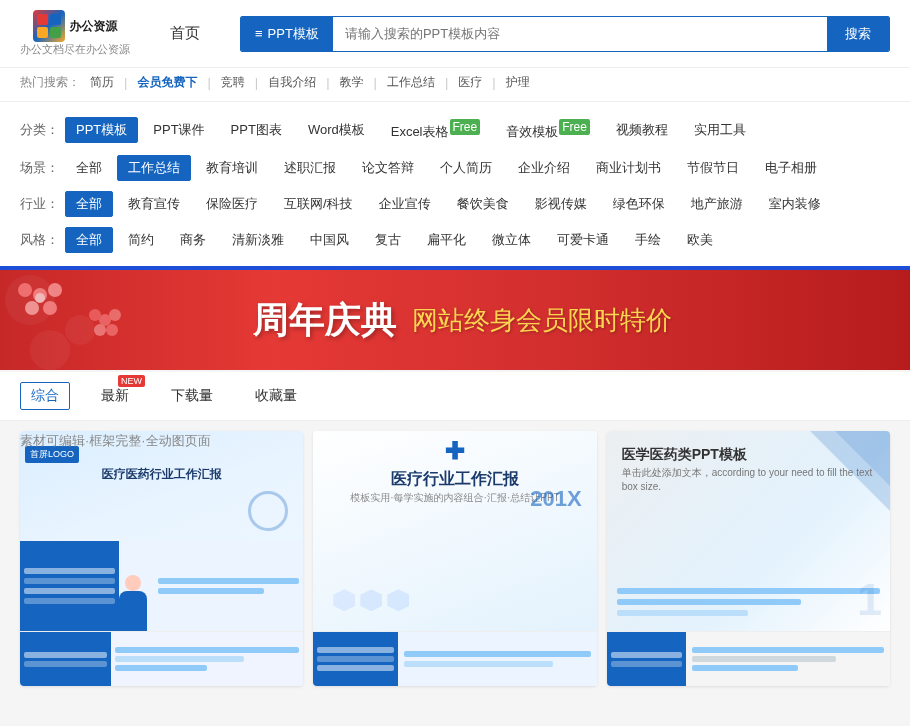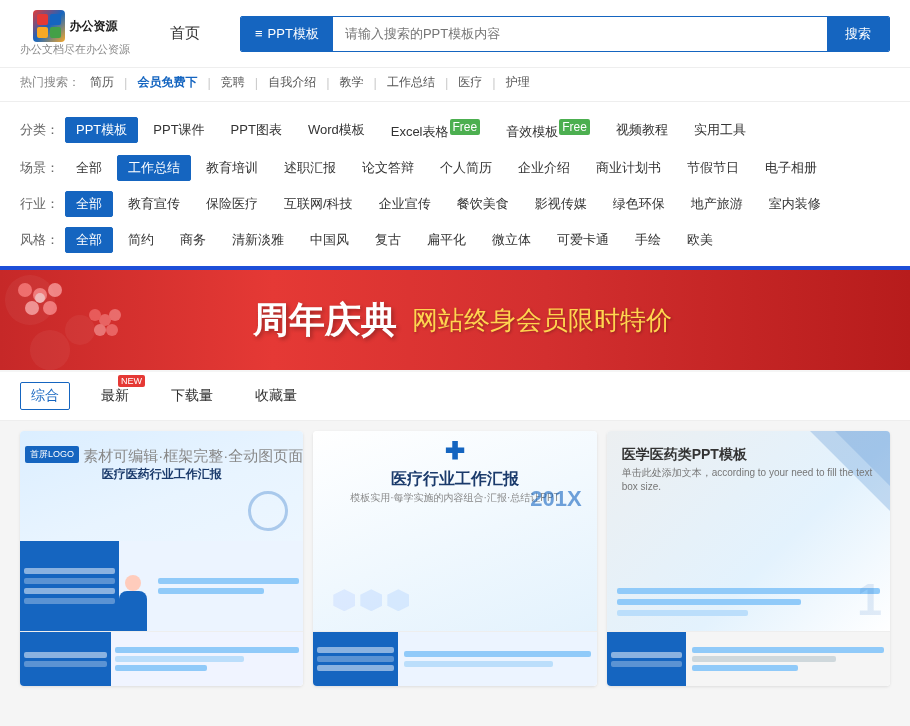--- a/index.html
+++ b/index.html
@@ -198,21 +198,21 @@
   <span class="sort-item" style="position:relative;">最新<span class="new-badge">NEW</span></span>
   <span class="sort-item">下载量</span>
   <span class="sort-item">收藏量</span>
 </div>
 
 <div class="content-grid">
 
   <div class="card">
     <div style="width:100%;height:200px;background:linear-gradient(160deg,#dbeeff 0%,#e8f4ff 40%,#f0f8ff 100%);position:relative;overflow:hidden;">
       <div style="position:absolute;top:15px;left:5px;background:#1565c0;color:#fff;font-size:9px;padding:2px 5px;border-radius:2px;">首屏LOGO</div>
-      <div style="position:absolute;top:16px;left:0;right:0;text-align:right;font-size:15px;color:#888;">素材可编辑·框架完整·全动图页面</div>
+      <div style="position:absolute;top:1px;left:0;right:0;text-align:left;font-size:13px;color:#888;">素材可编辑·框架完整·全动图页面</div>
       <div style="position:absolute;top:35px;left:0;right:0;text-align:center;font-size:12px;font-weight:bold;color:#1a3a6b;padding:0 10px;">医疗医药行业工作汇报</div>
       <div style="position:absolute;bottom:0;left:0;right:0;height:90px;display:flex;">
         <div style="background:#1565c0;width:35%;padding:5px 4px;display:flex;flex-direction:column;justify-content:center;gap:4px;">
           <div style="height:6px;background:rgba(255,255,255,0.5);border-radius:2px;"></div>
           <div style="height:6px;background:rgba(255,255,255,0.3);border-radius:2px;"></div>
           <div style="height:6px;background:rgba(255,255,255,0.5);border-radius:2px;"></div>
           <div style="height:6px;background:rgba(255,255,255,0.3);border-radius:2px;"></div>
         </div>
         <div style="flex:1;background:#ecf4ff;padding:5px 4px;display:flex;flex-direction:column;justify-content:center;gap:4px;">
 

